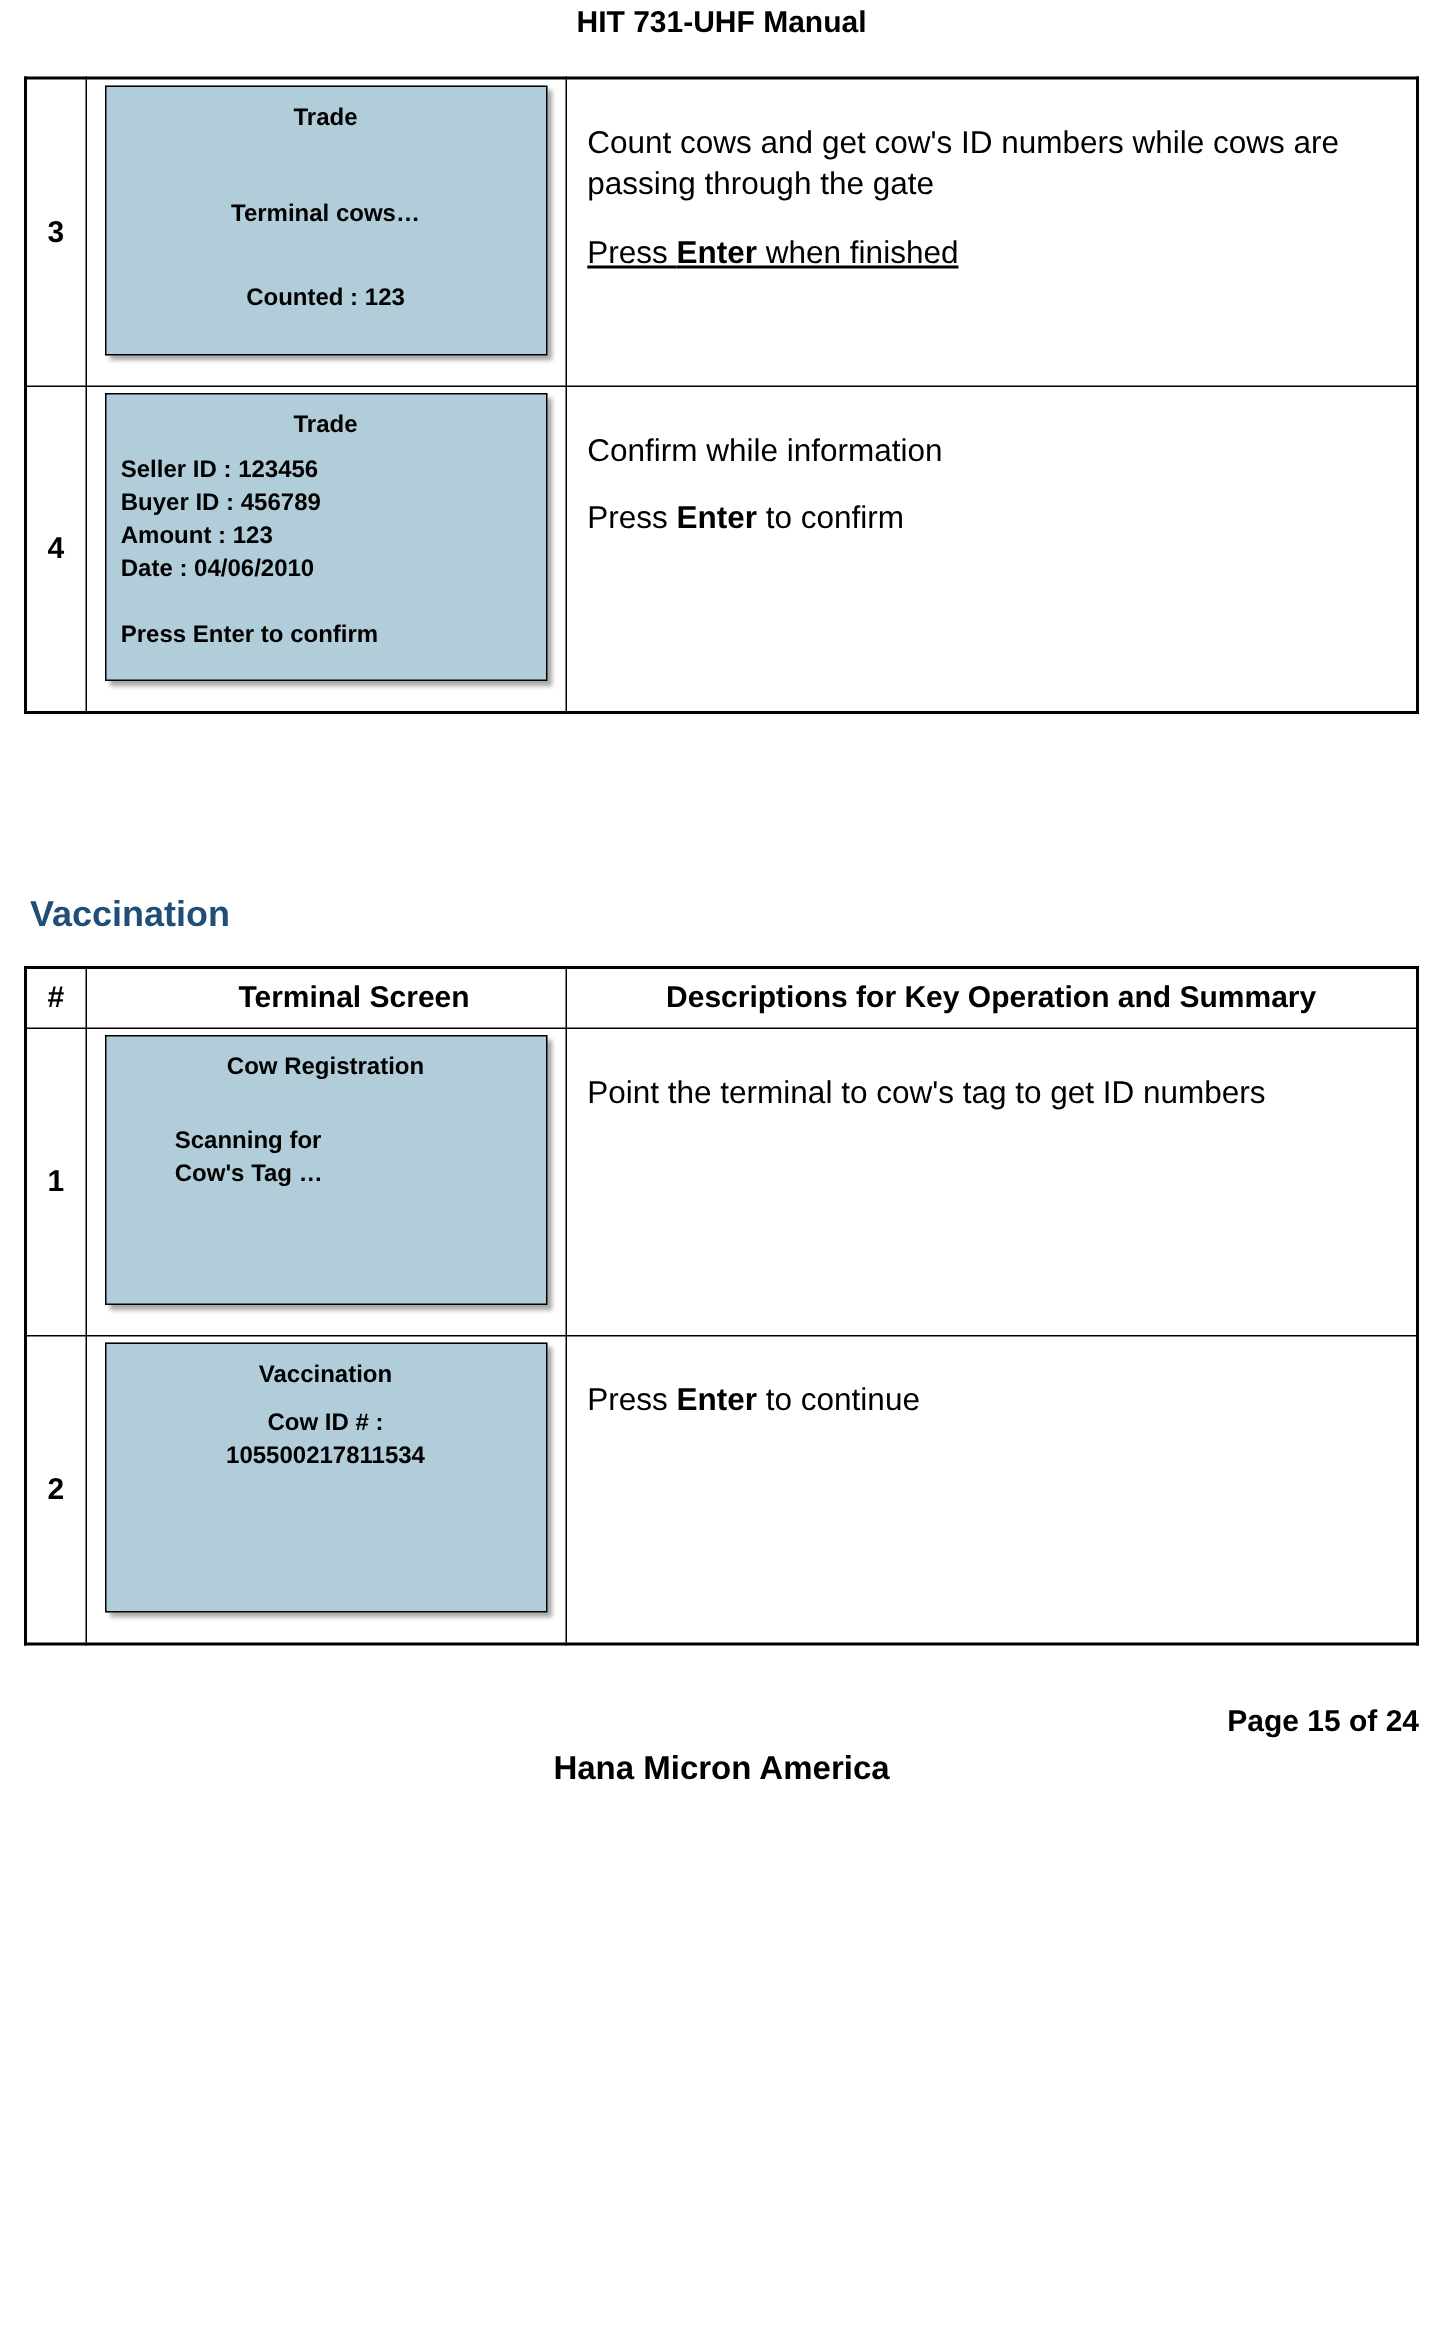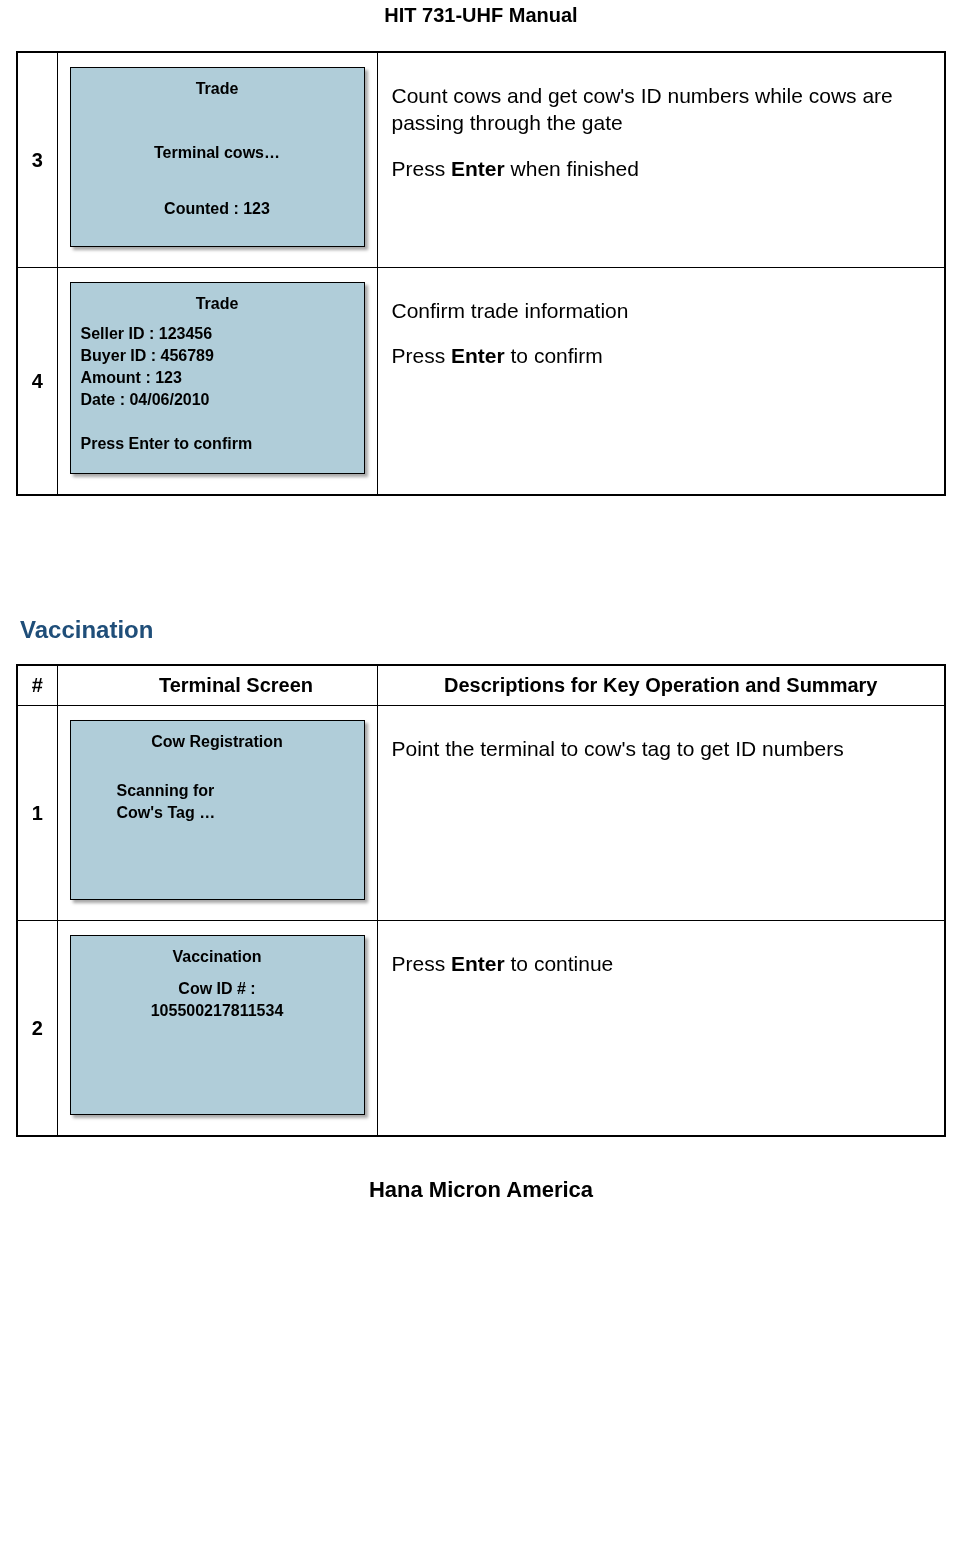--- a/index.html
+++ b/index.html
@@ -3,21 +3,21 @@
   <meta charset="utf-8">
   <style>
     * { box-sizing: border-box; margin: 0; padding: 0; }
     body { font-family: Arial, Helvetica, sans-serif; width: 962px; background: #fff; color: #000; }
     .page { padding: 0 16px; }
     .header-title { text-align: center; font-weight: bold; font-size: 20px; padding: 4px 0 24px; }
     table.main { width: 100%; border-collapse: collapse; border: 2px solid #000; }
     table.main td, table.main th { border: 1px solid #000; vertical-align: top; }
     table.main th { text-align: center; font-weight: bold; font-size: 20px; padding: 8px 6px; }
     .col-num { width: 40px; text-align: center; font-weight: bold; font-size: 20px; vertical-align: middle !important; }
-    .col-screen { width: 320px; padding: 14px 12px 20px; }
+    .col-screen { width: 320px; padding: 4px 12px 20px; }
     .col-desc { padding: 29px 14px; font-size: 21px; line-height: 1.3; }
     .screen-box { background:#b0cdd9; border:1px solid #000; box-shadow:3px 3px 3px rgba(0,0,0,.35); padding:12px 10px 16px; font-size:16px; font-weight:bold; min-height:180px; }
     .screen-title { text-align:center; margin-bottom:12px; }
     .screen-line { margin:4px 0; }
     .center { text-align:center; }
     .indent { padding-left:36px; }
     .section-heading { color:#1f4e79; font-weight:bold; font-size:24px; margin:120px 0 20px 4px; }
     .spacer-big { height:30px; }
     .bold { font-weight:bold; }
     .footer { margin-top:40px; padding:0 16px 8px; }
@@ -38,40 +38,40 @@
         <div class="screen-box">
           <div class="screen-title">Trade</div>
           <div class="spacer-big"></div>
           <div class="screen-line center">Terminal cows…</div>
           <div class="spacer-big"></div>
           <div class="screen-line center">Counted : 123</div>
         </div>
       </td>
       <td class="col-desc">
         <p>Count cows and get cow's ID numbers while cows are passing through the gate</p>
-        <p style="margin-top:18px;">
+        <p style="margin-top:18px;text-decoration:underline;">
           <span>Press </span><span class="bold">Enter</span><span> when finished</span>
         </p>
       </td>
     </tr>
     <tr>
       <td class="col-num">4</td>
       <td class="col-screen">
         <div class="screen-box">
           <div class="screen-title">Trade</div>
           <div class="screen-line">Seller ID : 123456</div>
           <div class="screen-line">Buyer ID : 456789</div>
           <div class="screen-line">Amount : 123</div>
           <div class="screen-line">Date : 04/06/2010</div>
           <div style="height:18px;"></div>
           <div class="screen-line">Press Enter to confirm</div>
         </div>
       </td>
       <td class="col-desc">
-        <p>Confirm trade information</p>
+        <p>Confirm while information</p>
         <p style="margin-top:18px;">
           <span>Press </span><span class="bold">Enter</span><span> to confirm</span>
         </p>
       </td>
     </tr>
   </tbody>
     </table>
 
   <div class="section-heading">Vaccination</div>
 
@@ -108,14 +108,15 @@
         <p>
           <span>Press </span><span class="bold">Enter</span><span> to continue</span>
         </p>
       </td>
     </tr>
   </tbody>
     </table>
 </div>
 
 <div class="footer">
+  <div class="footer-page">Page 15 of 24</div>
   <div class="footer-company">Hana Micron America</div>
 </div>
 
 </body></html>

